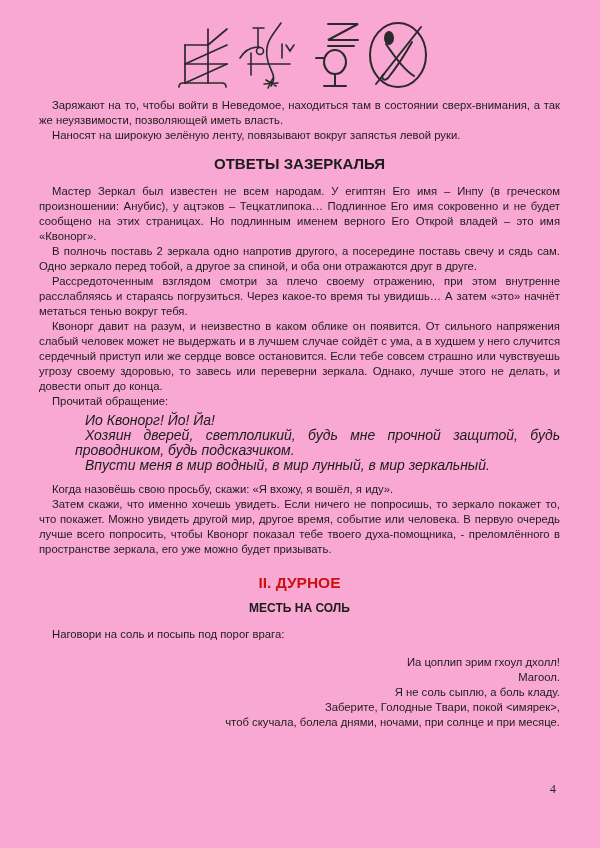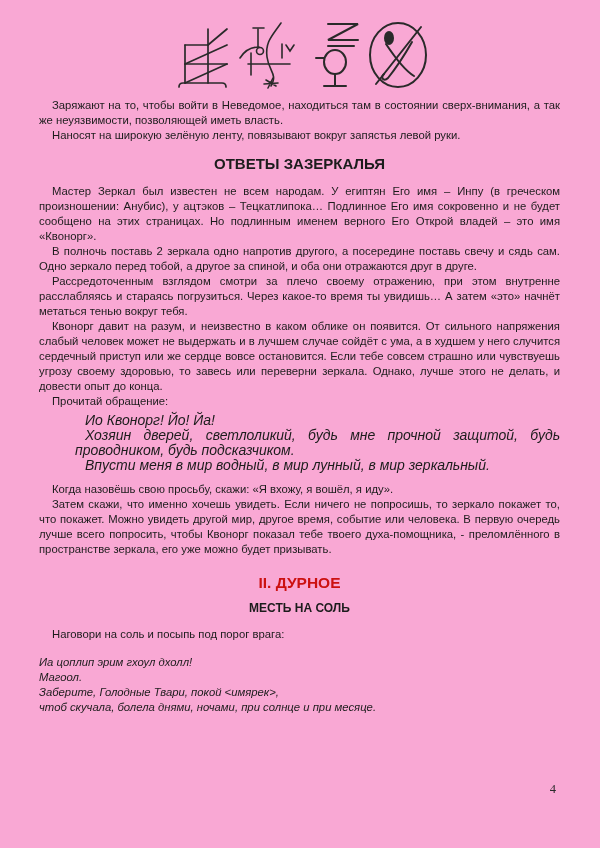--- a/index.html
+++ b/index.html
@@ -38,21 +38,21 @@
     font-weight:bold;font-size:15.5px;line-height:19px;
     margin:16px 0 9px 0;
   }
   .sub-heading{
     text-align:center;font-weight:bold;
     font-size:12px;line-height:15px;
     margin:0 0 11px 0;
   }
   .center-verse{margin-top:13px;}
   .center-verse p{
-    text-align:left;font-style:italic;
+    text-align:right;
     font-size:11.3px;line-height:15px;margin:0;
   }
   .page-number{
     position:absolute;right:44px;top:782px;
     font-family:"Liberation Serif", serif;
     font-size:12.5px;color:#2a2a2a;
   }
 </style>
 </head>
 <body>
@@ -129,20 +129,21 @@
       <p class="body">Затем скажи, что именно хочешь увидеть. Если ничего не попросишь, то зеркало покажет то, что покажет. Можно увидеть другой мир, другое время, событие или человека. В первую очередь лучше всего попросить, чтобы Квонорг показал тебе твоего духа-помощника, - преломлённого в пространстве зеркала, его уже можно будет призывать.</p>
     </div>
 
     <div class="red-heading">II. ДУРНОЕ</div>
     <div class="sub-heading">МЕСТЬ НА СОЛЬ</div>
     <p class="body">Наговори на соль и посыпь под порог врага:</p>
 
     <div class="center-verse">
       <p>Иа цоплип эрим гхоул дхолл!</p>
       <p>Магоол.</p>
+      <p>Я не соль сыплю, а боль кладу.</p>
       <p>Заберите, Голодные Твари, покой &lt;имярек&gt;,</p>
       <p>чтоб скучала, болела днями, ночами, при солнце и при месяце.</p>
     </div>
 
   </div>
 
   <div class="page-number">4</div>
 </div>
 
 </body></html>

